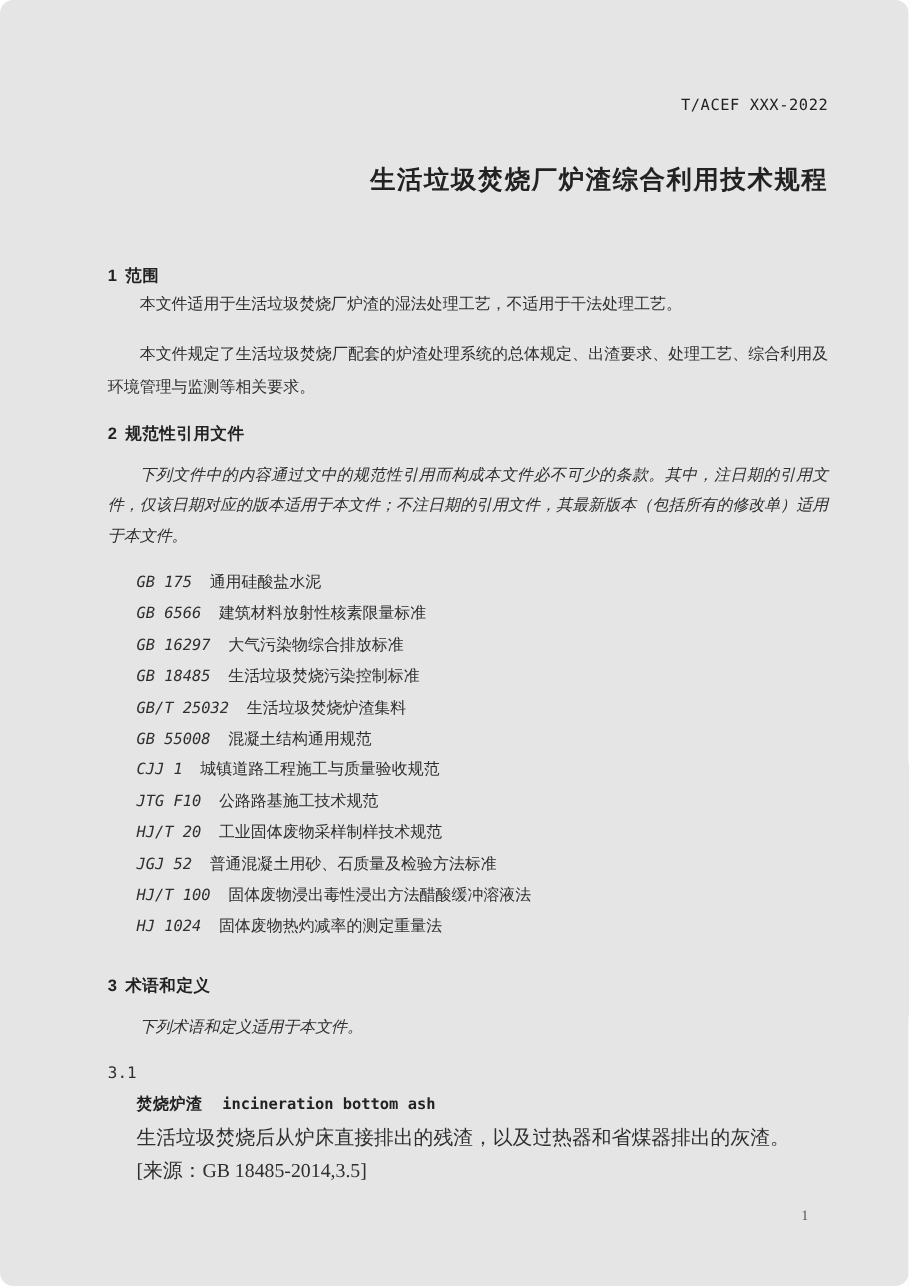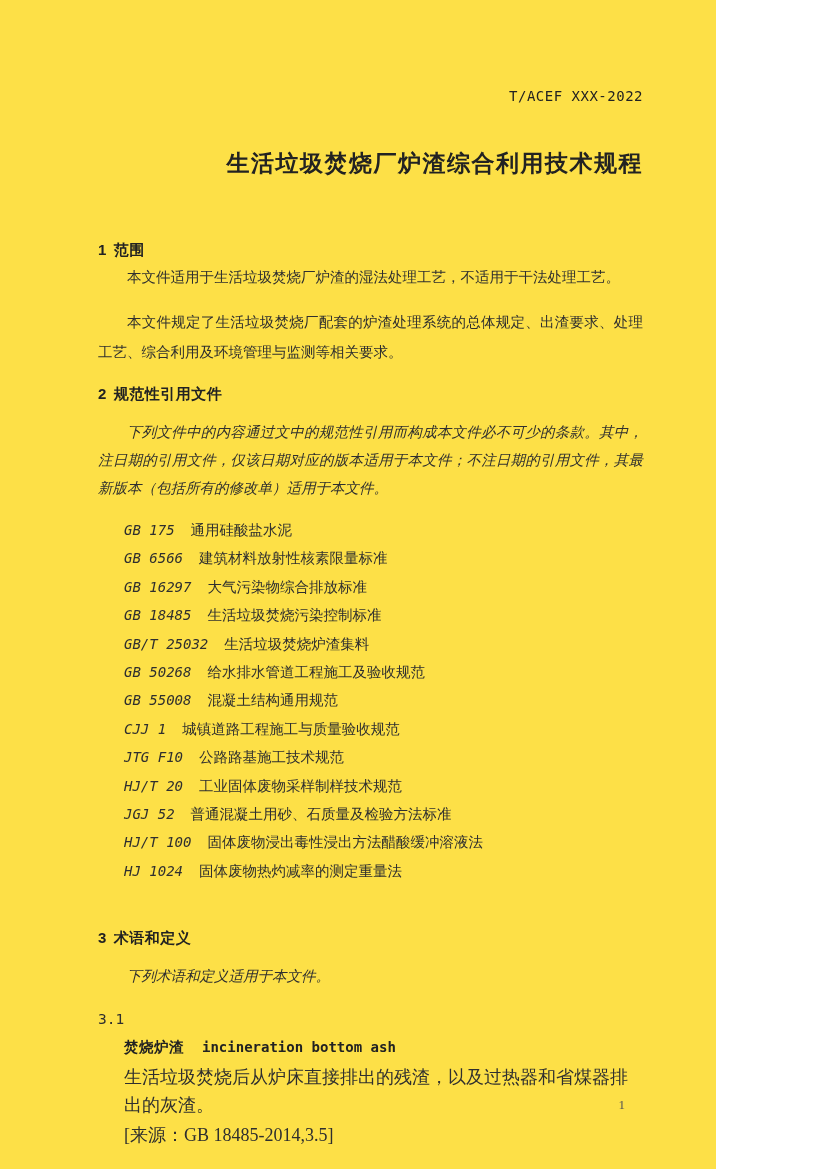--- a/index.html
+++ b/index.html
@@ -5,26 +5,27 @@
   :root{
     --serif: "Liberation Serif", "DejaVu Serif", serif;
     --sans: "Liberation Sans", "DejaVu Sans", sans-serif;
     --mono: "DejaVu Sans Mono", "Liberation Mono", monospace;
     --ink: #2f2f2f;
     --ink-bold: #222222;
   }
   html,body{margin:0;padding:0;background:#ffffff;}
   .page{
     position:relative;
-    width:716px;
+    width:826px;
     height:1169px;
-    background:#fde047;
+    background:#e5e5e5;
     color:var(--ink);
     overflow:hidden;
     font-family:var(--serif);
+    border-radius:12px;
   }
   .content{
     padding:0 73px 0 98px;
   }
   .doc-header{
     padding-top:88px;
     text-align:right;
     font-family:var(--mono);
     font-size:14px;
     letter-spacing:0.5px;
@@ -42,21 +43,21 @@
   .sec-heading{
     font-family:var(--sans);
     font-weight:700;
     font-size:15px;
     letter-spacing:0.5px;
     color:var(--ink-bold);
   }
   .sec-heading .num{margin-right:7px;}
   #sec1-heading{margin-top:62px;}
   #sec2-heading{margin-top:18px;}
-  #sec3-heading{margin-top:44px;}
+  #sec3-heading{margin-top:30px;}
   .para{
     margin-top:14px;
     font-size:14.5px;
     line-height:30px;
     text-indent:2em;
     text-align:justify;
     color:var(--ink);
   }
   .para.tight{line-height:28px;margin-top:14px;font-style:italic;}
   .para.follow{margin-top:2px;}
@@ -135,21 +136,20 @@
       <span class="num">2</span><span>规范性引用文件</span>
     </div>
     <p class="para tight">下列文件中的内容通过文中的规范性引用而构成本文件必不可少的条款。其中，注日期的引用文件，仅该日期对应的版本适用于本文件；不注日期的引用文件，其最新版本（包括所有的修改单）适用于本文件。</p>
 
     <ul class="ref-list">
       <li class="ref-item"><span class="ref-code">GB 175</span><span>通用硅酸盐水泥</span></li>
       <li class="ref-item"><span class="ref-code">GB 6566</span><span>建筑材料放射性核素限量标准</span></li>
       <li class="ref-item"><span class="ref-code">GB 16297</span><span>大气污染物综合排放标准</span></li>
       <li class="ref-item"><span class="ref-code">GB 18485</span><span>生活垃圾焚烧污染控制标准</span></li>
       <li class="ref-item"><span class="ref-code">GB/T 25032</span><span>生活垃圾焚烧炉渣集料</span></li>
-      <li class="ref-item"><span class="ref-code">GB 50268</span><span>给水排水管道工程施工及验收规范</span></li>
       <li class="ref-item"><span class="ref-code">GB 55008</span><span>混凝土结构通用规范</span></li>
       <li class="ref-item"><span class="ref-code">CJJ 1</span><span>城镇道路工程施工与质量验收规范</span></li>
       <li class="ref-item"><span class="ref-code">JTG F10</span><span>公路路基施工技术规范</span></li>
       <li class="ref-item"><span class="ref-code">HJ/T 20</span><span>工业固体废物采样制样技术规范</span></li>
       <li class="ref-item"><span class="ref-code">JGJ 52</span><span>普通混凝土用砂、石质量及检验方法标准</span></li>
       <li class="ref-item"><span class="ref-code">HJ/T 100</span><span>固体废物浸出毒性浸出方法醋酸缓冲溶液法</span></li>
       <li class="ref-item"><span class="ref-code">HJ 1024</span><span>固体废物热灼减率的测定重量法</span></li>
     </ul>
 
     <div class="sec-heading" id="sec3-heading">

